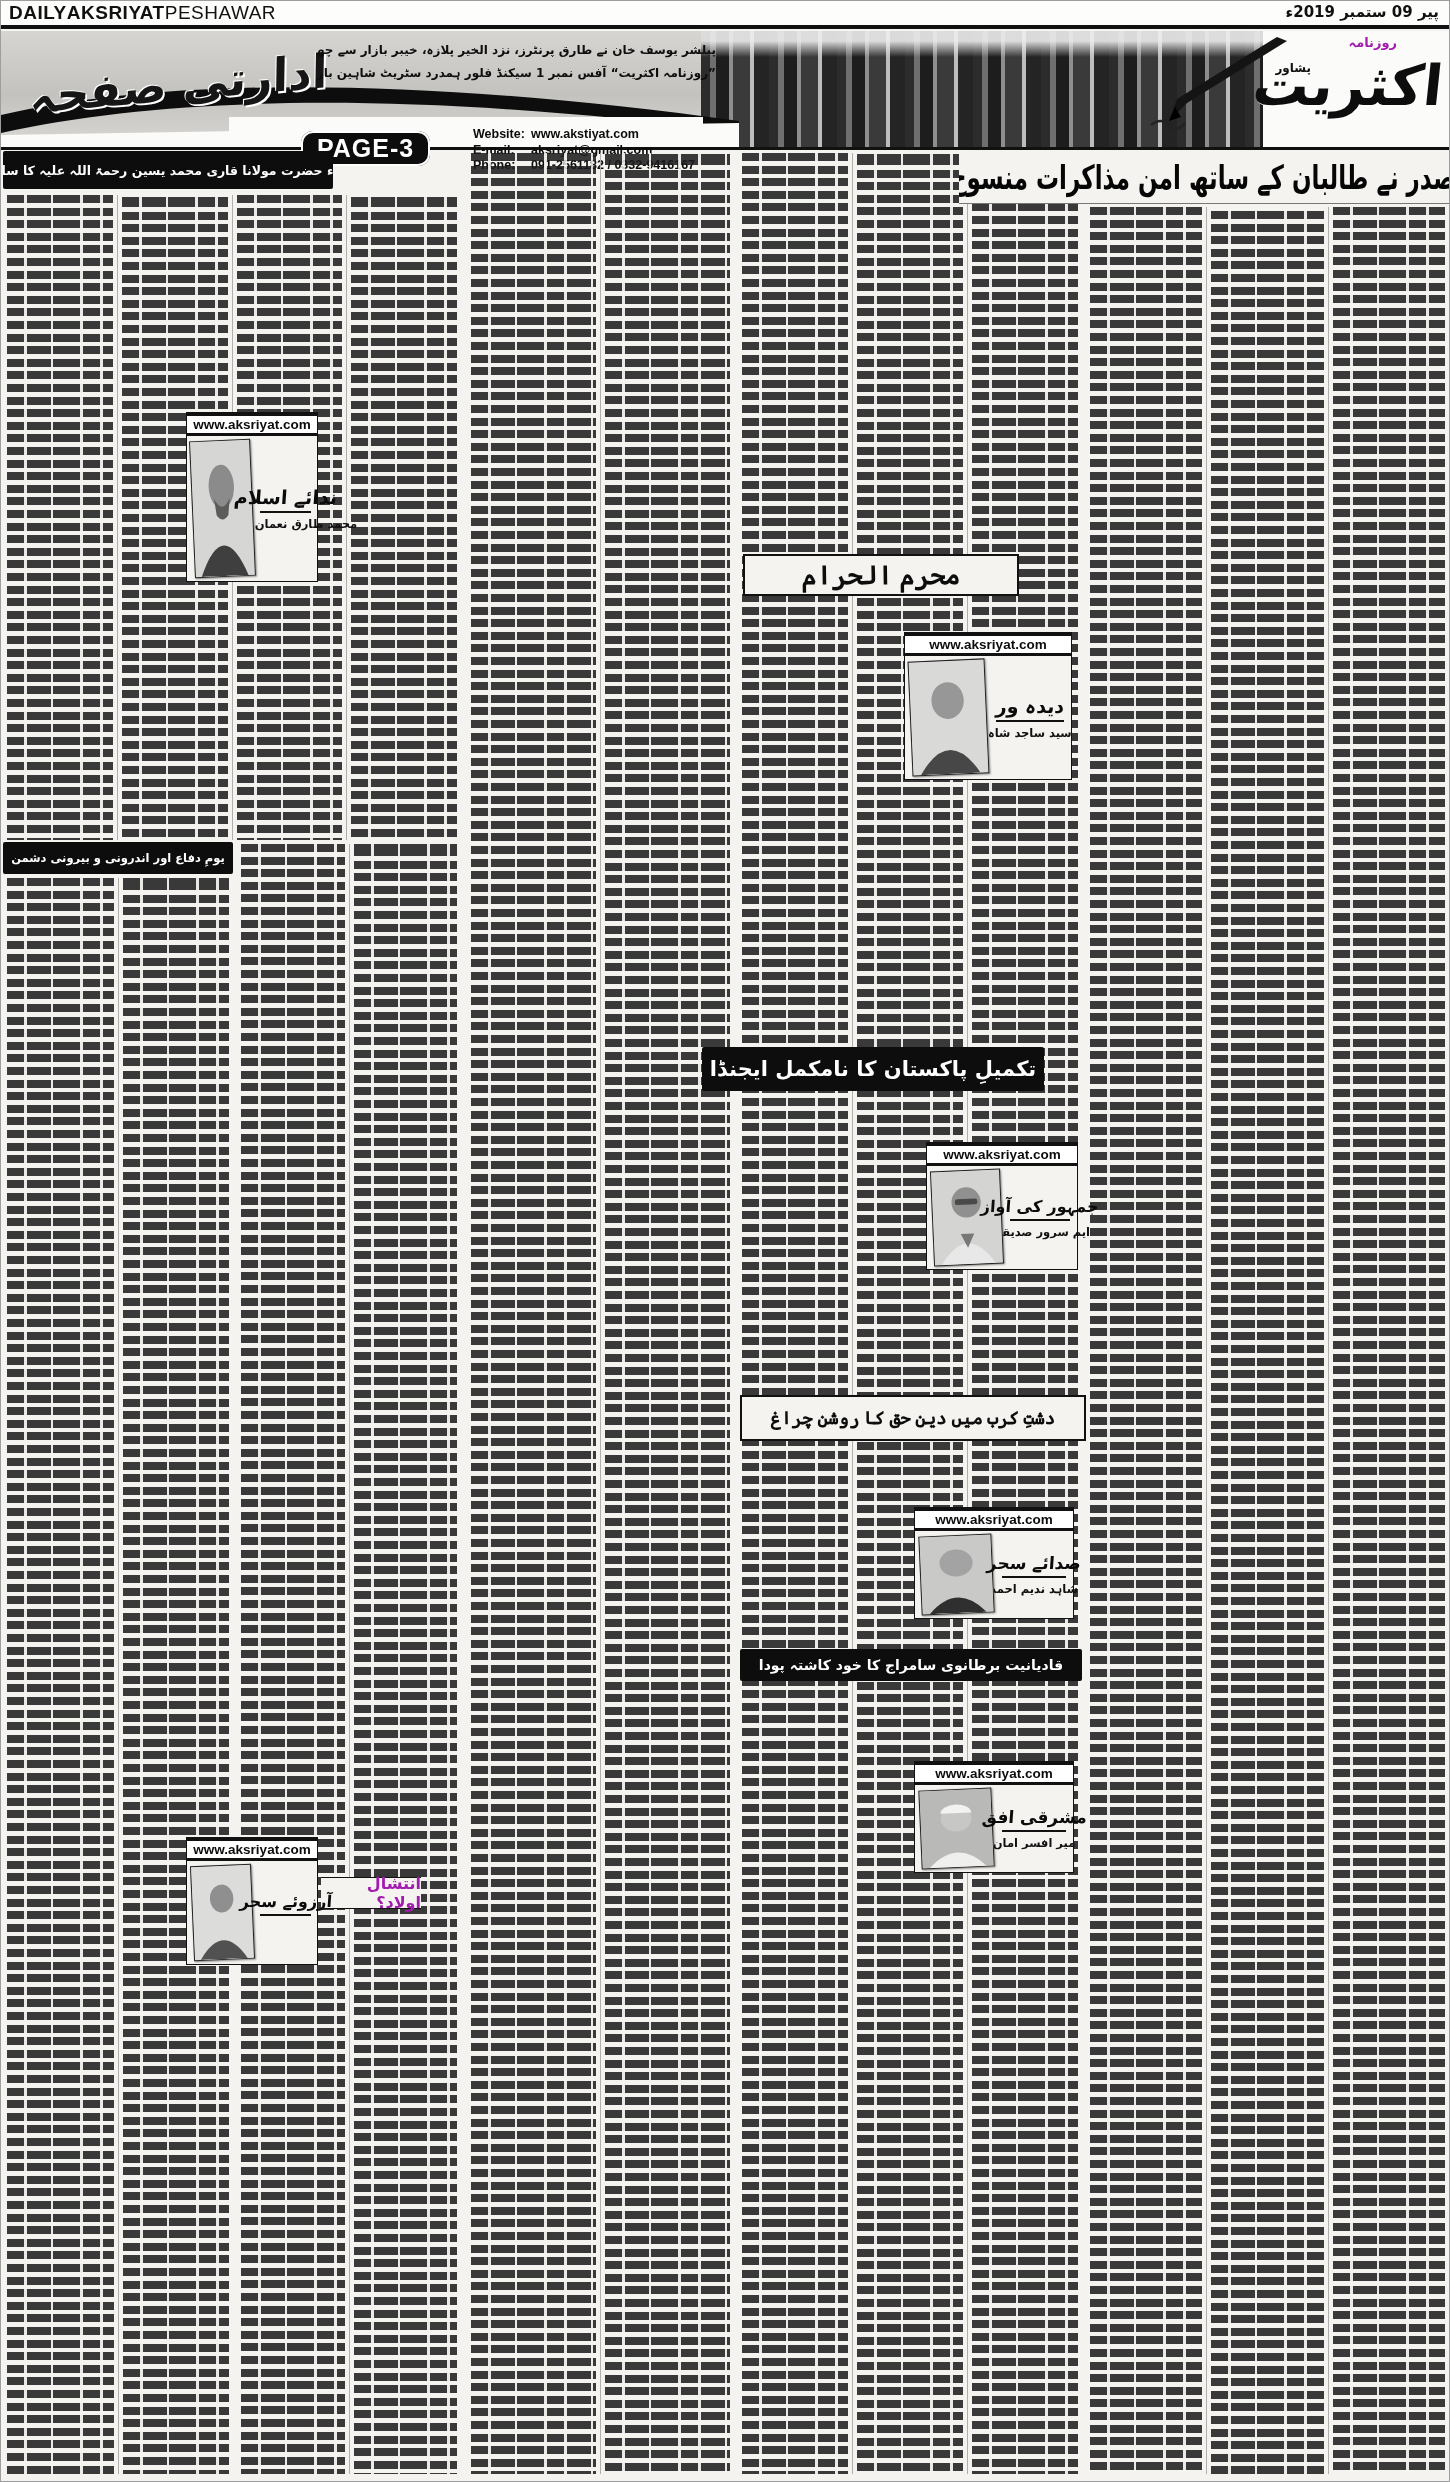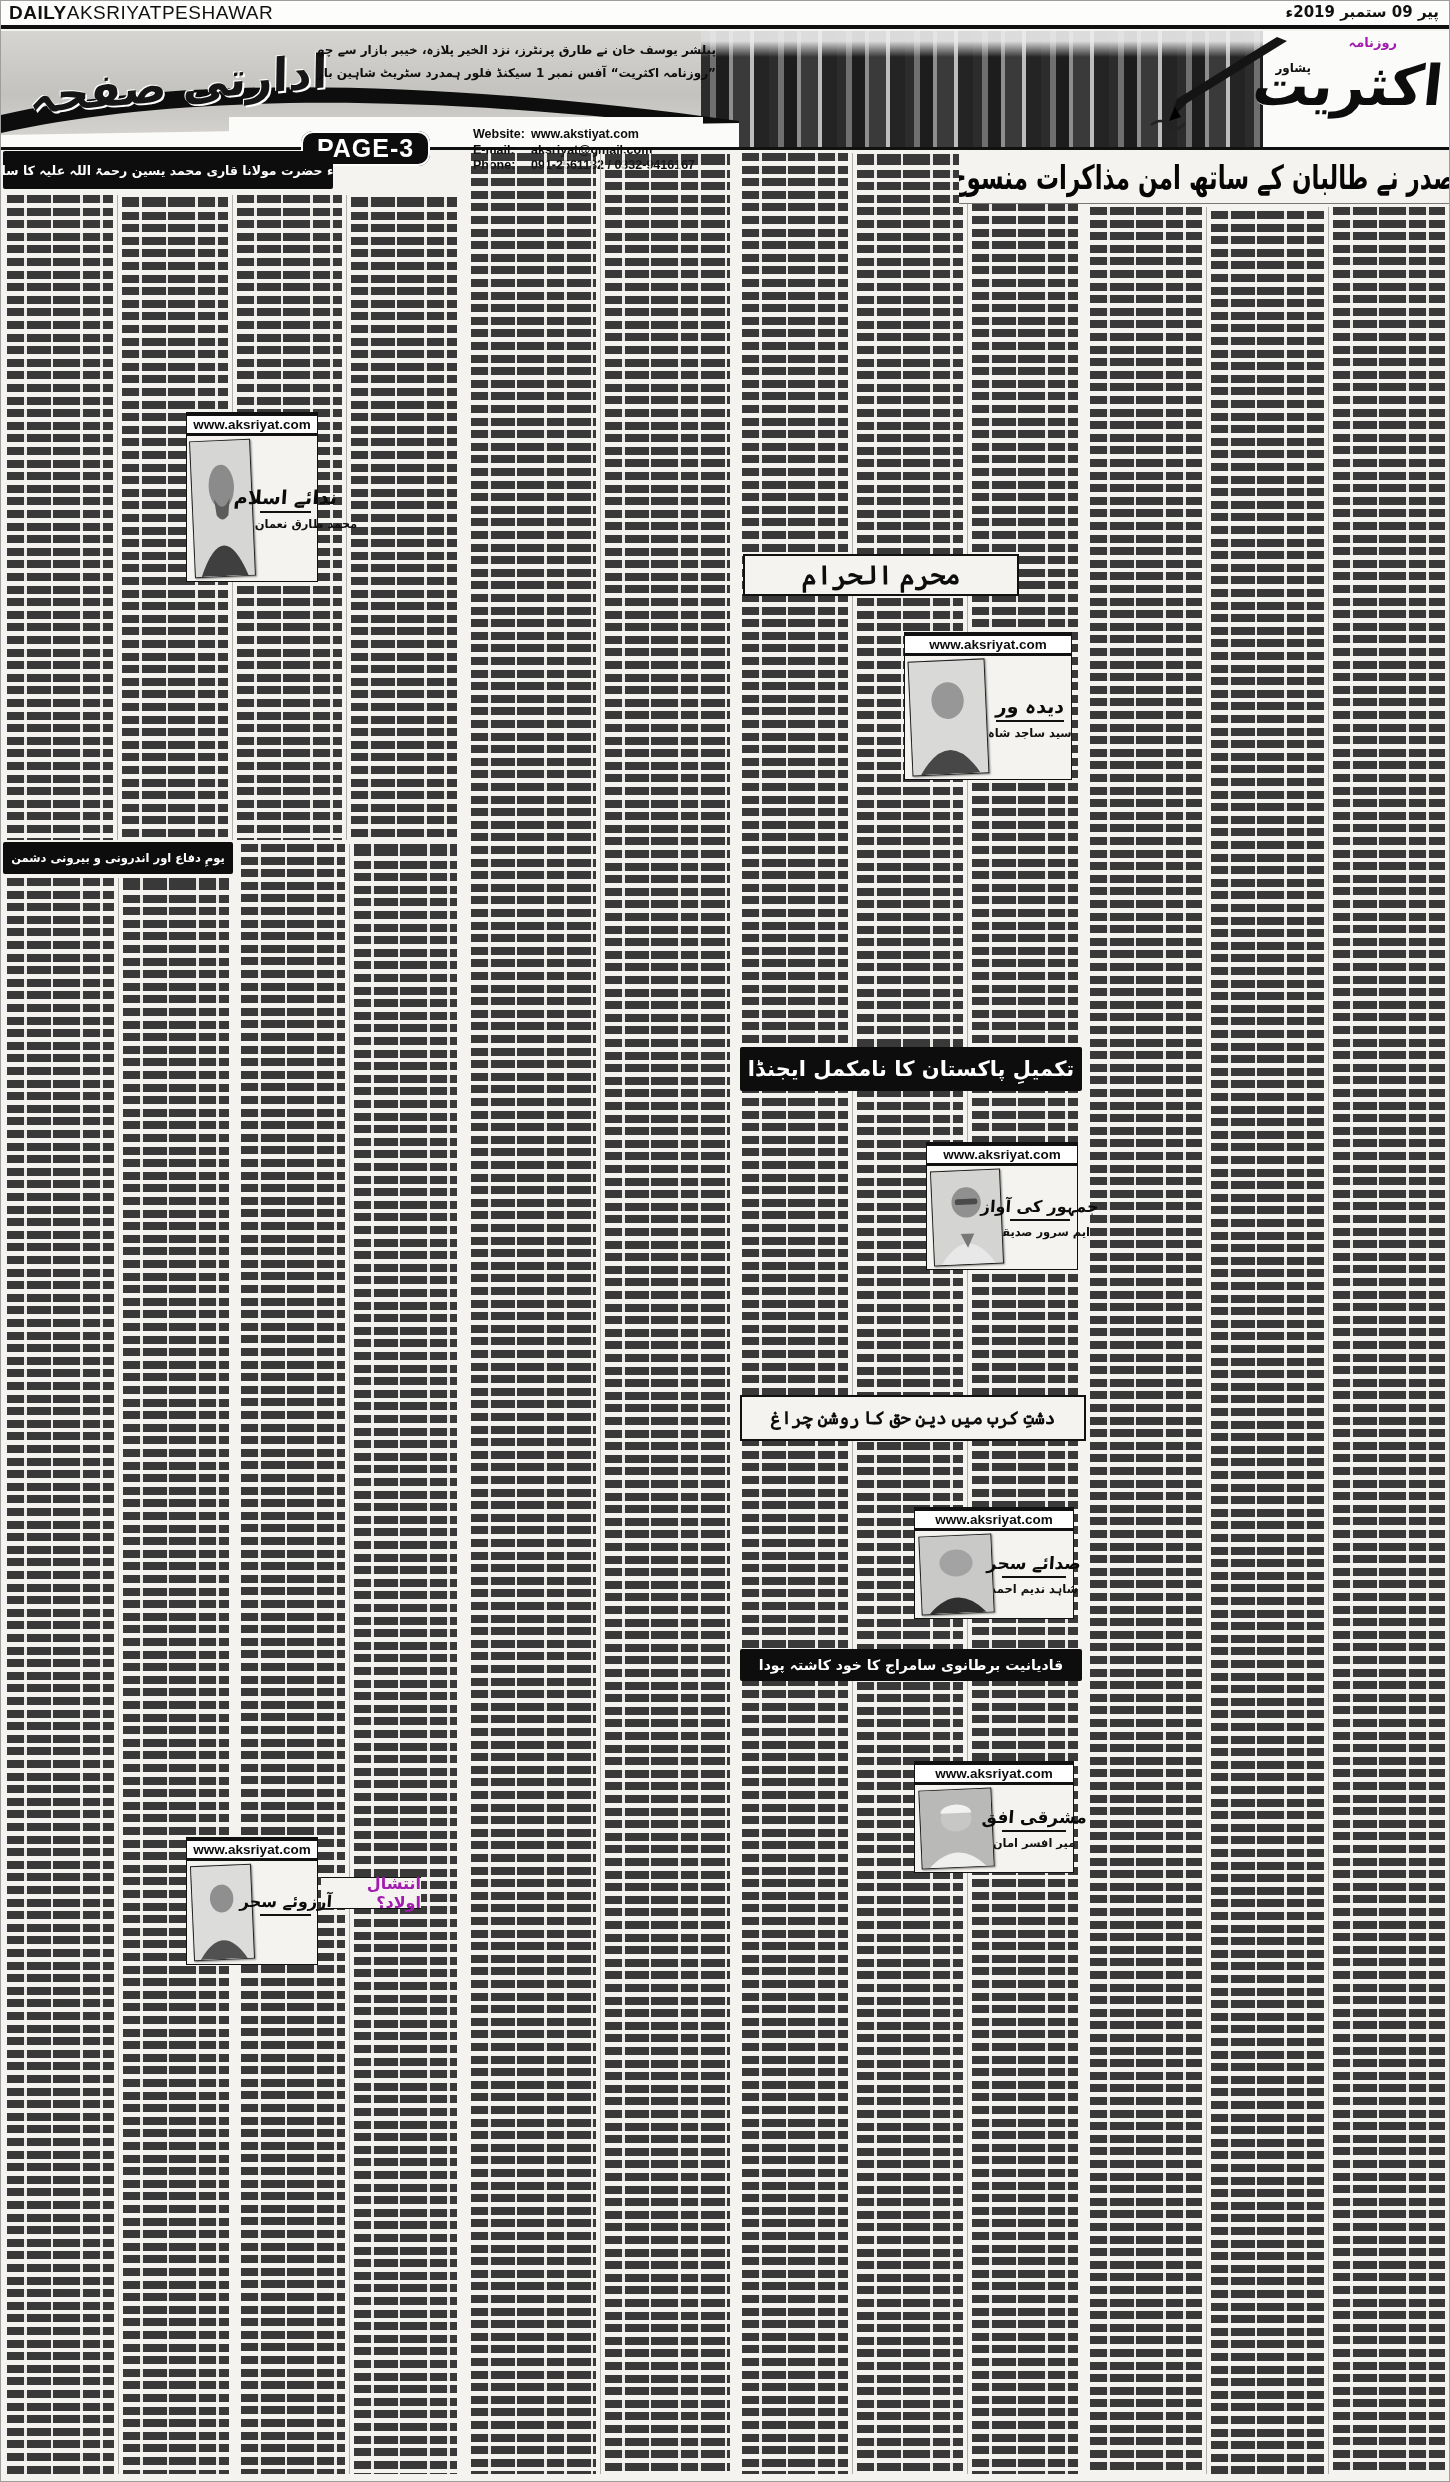--- a/index.html
+++ b/index.html
@@ -4,21 +4,21 @@
 <style>
   html,body{margin:0;padding:0;}
   body{width:1450px;background:#e9e8e4;font-family:"Liberation Sans",sans-serif;}
   .sheet{position:relative;width:1450px;height:2482px;background:#f4f3ef;overflow:hidden;border:1px solid #9e9e9e;box-sizing:border-box;}
   .urdu{font-family:"DejaVu Sans",sans-serif;direction:rtl;}
 
   
   .topbar{position:absolute;left:0;top:0;width:100%;height:24px;background:#fdfdfb;}
   .brand{position:absolute;left:8px;top:1px;font-size:19px;color:#111;letter-spacing:.5px;}
   .brand .b-daily{font-weight:600;}
-  .brand .b-name{font-weight:400;}
+  .brand .b-name{font-weight:700;}
   .brand .b-city{font-weight:400;}
   .top-date{position:absolute;right:10px;top:2px;font:700 15px "DejaVu Sans";direction:rtl;color:#111;}
   .top-rule{position:absolute;left:0;top:24px;width:100%;height:4px;background:#111;}
 
   
   .banner{position:absolute;left:0;top:30px;width:1450px;height:116px;background:linear-gradient(180deg,#d6d5d1 0%,#c3c2be 55%,#d8d7d3 100%);border-bottom:3px solid #111;}
   .edit-callig{position:absolute;left:28px;top:26px;font:800 46px "DejaVu Sans";direction:rtl;color:#161616;transform:rotate(-5deg) skewX(-6deg);text-shadow:2px 2px 0 #ffffff,-1px -1px 0 #ffffff;}
   .imprint{position:absolute;left:315px;top:8px;width:400px;text-align:center;color:#0e0e0e;}
   .imprint div{font:700 12px/23px "DejaVu Sans";direction:rtl;white-space:nowrap;overflow:hidden;}
   .books{position:absolute;left:700px;top:0;width:562px;height:116px;
@@ -171,21 +171,21 @@
       <div class="col">
           <div class="sim"></div>
         </div>
     </div>
 
     <div class="main-head" style="left:958px;top:0;width:490px;height:52px">
         <span>امریکی صدر نے طالبان کے ساتھ امن مذاکرات منسوخ کر دیئے</span>
       </div>
     <div class="band" style="left:2px;top:0;width:330px;height:38px;font-size:12.5px">استاذ القراء حضرت مولانا قاری محمد یسین رحمۃ اللہ علیہ کا سانحہ ارتحال</div>
     <div class="outline-head" style="left:742px;top:403px;width:272px;height:38px;font-size:26px">محرم الحرام</div>
-    <div class="band" style="left:739px;top:896px;width:342px;height:44px;font-size:21px">تکمیلِ پاکستان کا نامکمل ایجنڈا</div>
+    <div class="band" style="left:701px;top:896px;width:342px;height:44px;font-size:21px">تکمیلِ پاکستان کا نامکمل ایجنڈا</div>
     <div class="outline-head" style="left:739px;top:1244px;width:342px;height:42px;font-size:18px">دشتِ کرب میں دین حق کا روشن چراغ</div>
     <div class="band" style="left:739px;top:1498px;width:342px;height:32px;font-size:14px">قادیانیت برطانوی سامراج کا خود کاشتہ پودا</div>
     <div class="band" style="left:2px;top:691px;width:230px;height:32px;font-size:11.5px">یومِ دفاع اور اندرونی و بیرونی دشمن</div>
     <div class="subhead" style="left:320px;top:1726px;width:100px;height:30px">انتشال اولاد؟</div>
 
     <div class="abox" style="left:185px;top:261px;width:132px;height:170px">
       <div class="abox-site">www.aksriyat.com</div>
       <div class="abox-body">
         <div class="photo">
             <svg viewBox="0 0 60 80" preserveAspectRatio="none">

